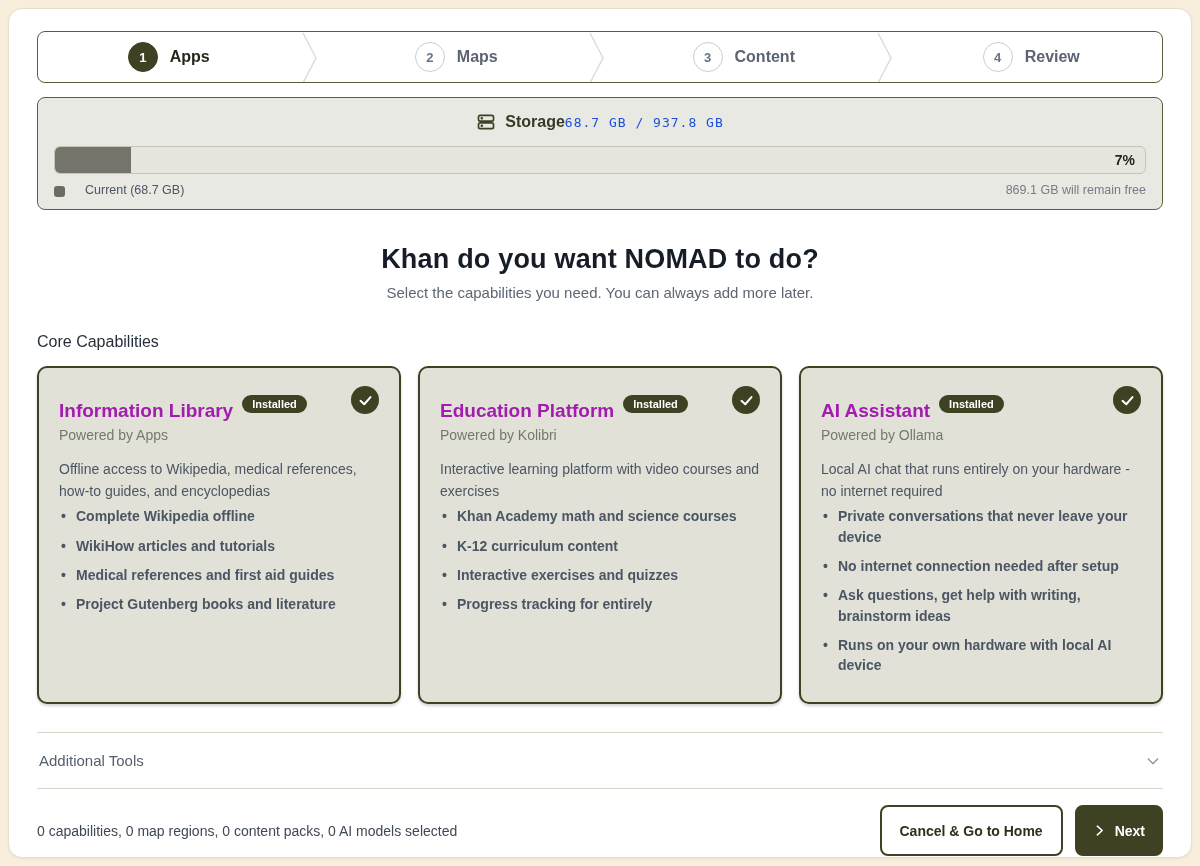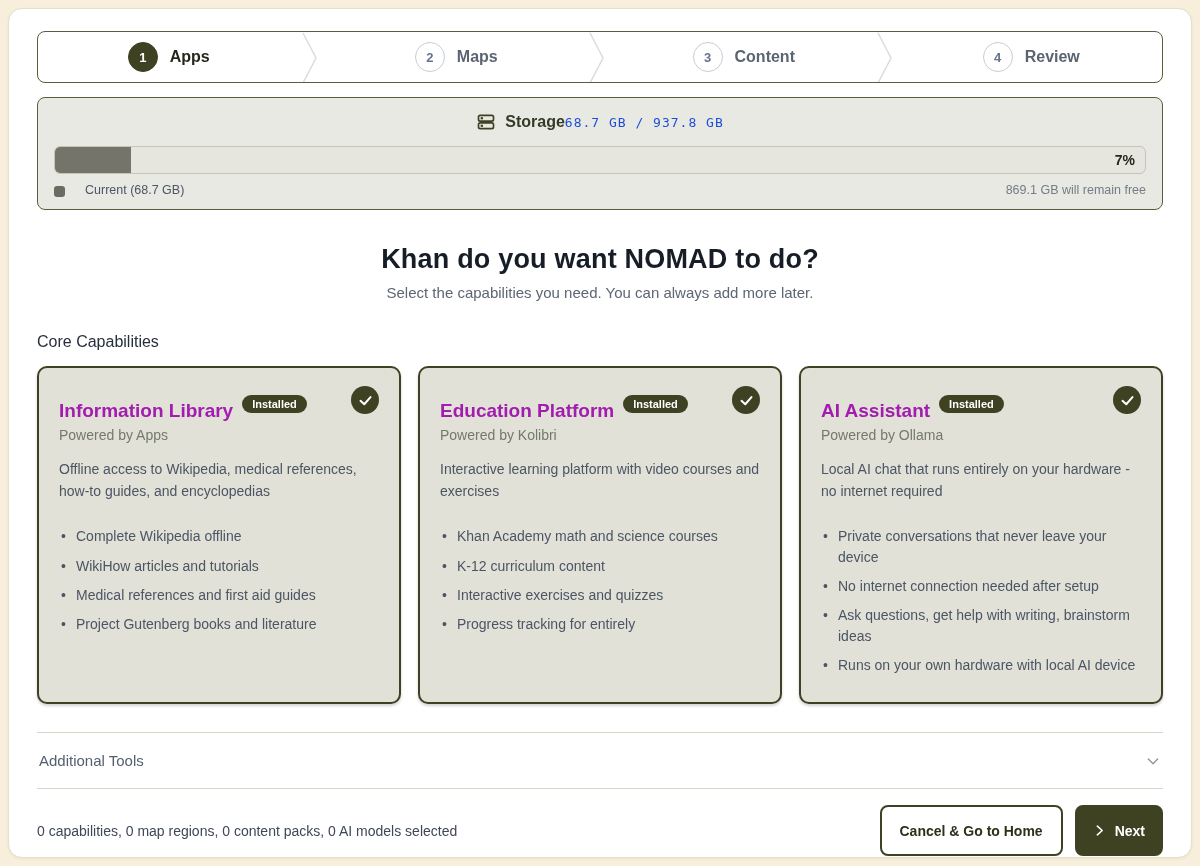--- a/index.html
+++ b/index.html
@@ -97,21 +97,21 @@
     padding:3px 10px; border-radius:999px;
     white-space:nowrap;
   }
   .check-circle {
     flex:0 0 auto;
     width:28px; height:28px; border-radius:50%;
     background:#3e4122; display:flex; align-items:center; justify-content:center;
   }
   .powered { margin-top:5px; font-size:14px; color:#74796b; }
   .card-desc { margin-top:16px; font-size:14px; line-height:1.55; color:#4b5563; }
-  .feature-list { margin-top:24px; list-style:none; }
+  .feature-list { margin-top:4px; list-style:none;font-weight:bold; }
   .feature-list li {
     position:relative; padding-left:17px;
     font-size:14px; line-height:1.45; color:#4b5563;
     margin-bottom:9px;
   }
   .feature-list li::before {
     content:"•"; position:absolute; left:2px; top:0; color:#4b5563;
   }
 
   

